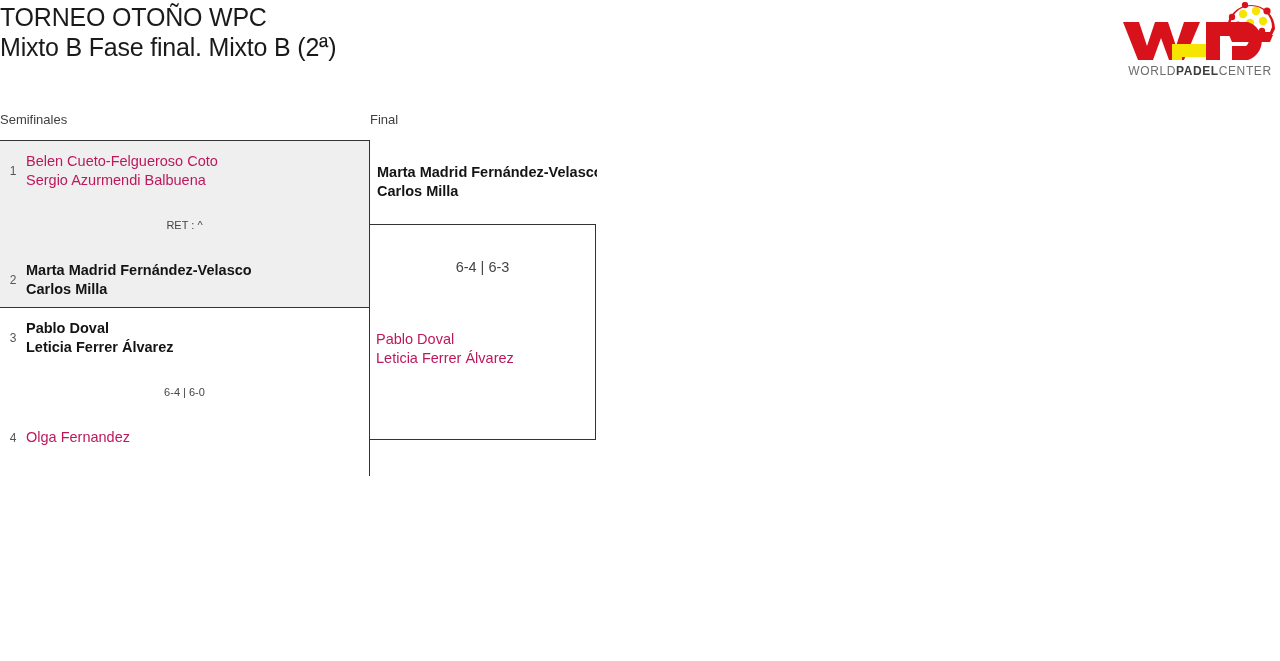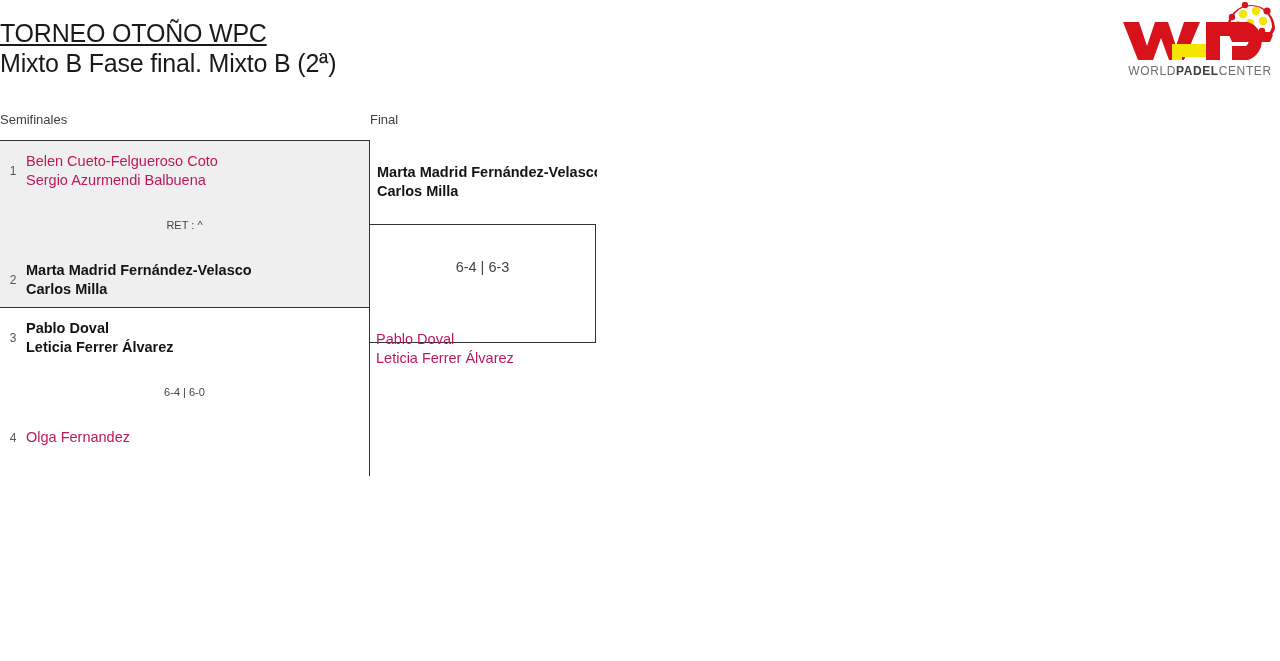--- a/index.html
+++ b/index.html
@@ -25,21 +25,21 @@
     width: 900px;
   }
   .title-line {
     font-size: 25px;
     line-height: 30px;
     color: #1a1a1a;
     font-weight: 400;
     letter-spacing: -0.2px;
     white-space: nowrap;
   }
-  #title-line-1 { padding-top: 18px; text-decoration: underline; }
+  #title-line-1 { padding-top: 2px; }
 
   
   #brand-logo {
     position: absolute;
     right: 0px;
     top: 2px;
     width: 160px;
     height: 82px;
   }
   #brand-logo .logo-mark {
@@ -170,21 +170,21 @@
     color: #444444;
     white-space: nowrap;
   }
 
   
   #match-final {
     position: absolute;
     left: 370px;
     top: 224px;
     width: 226px;
-    height: 119px;
+    height: 216px;
     box-sizing: border-box;
     border: 1px solid #333333;
     border-left: none;
     background: #ffffff;
   }
   #final-winner-row {
     position: absolute;
     left: 370px;
     top: 163px;
     width: 227px;

